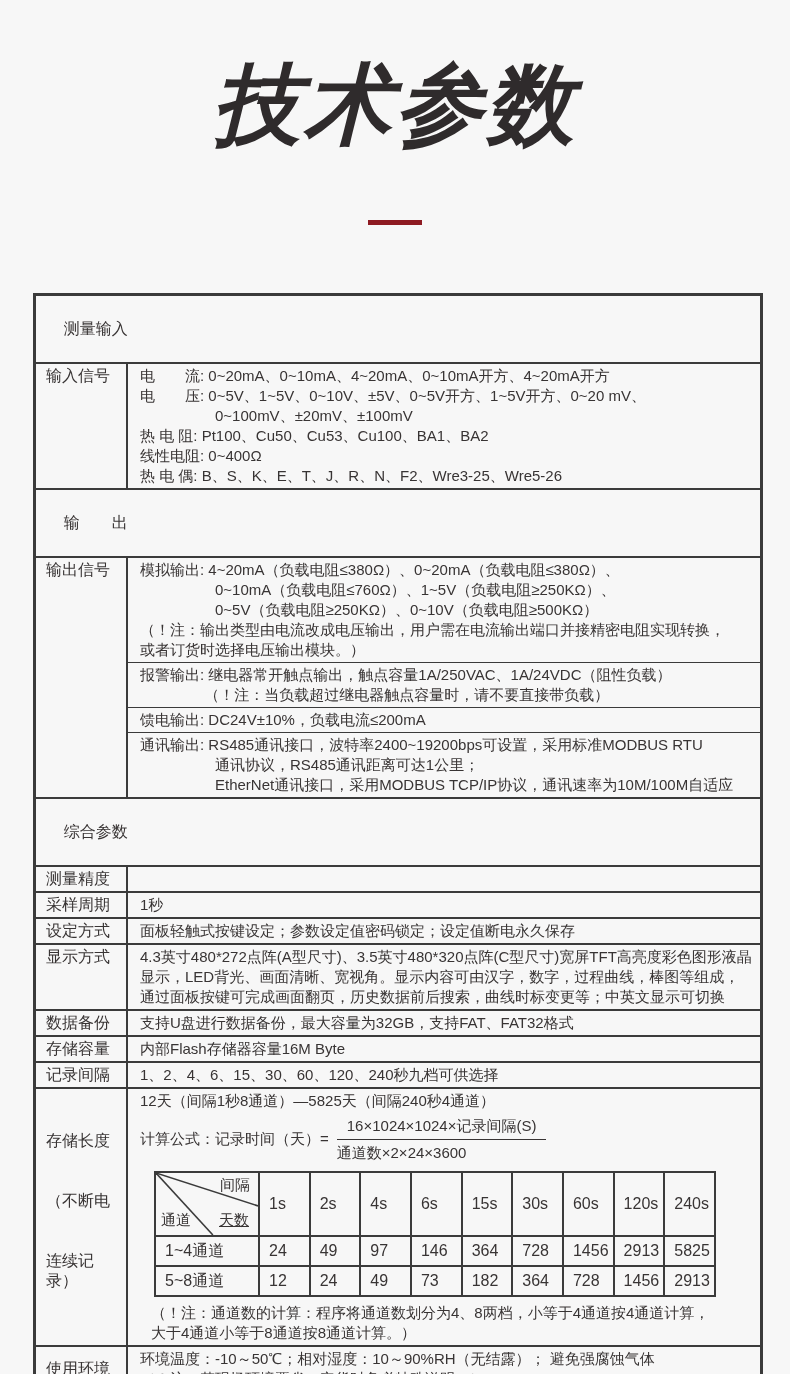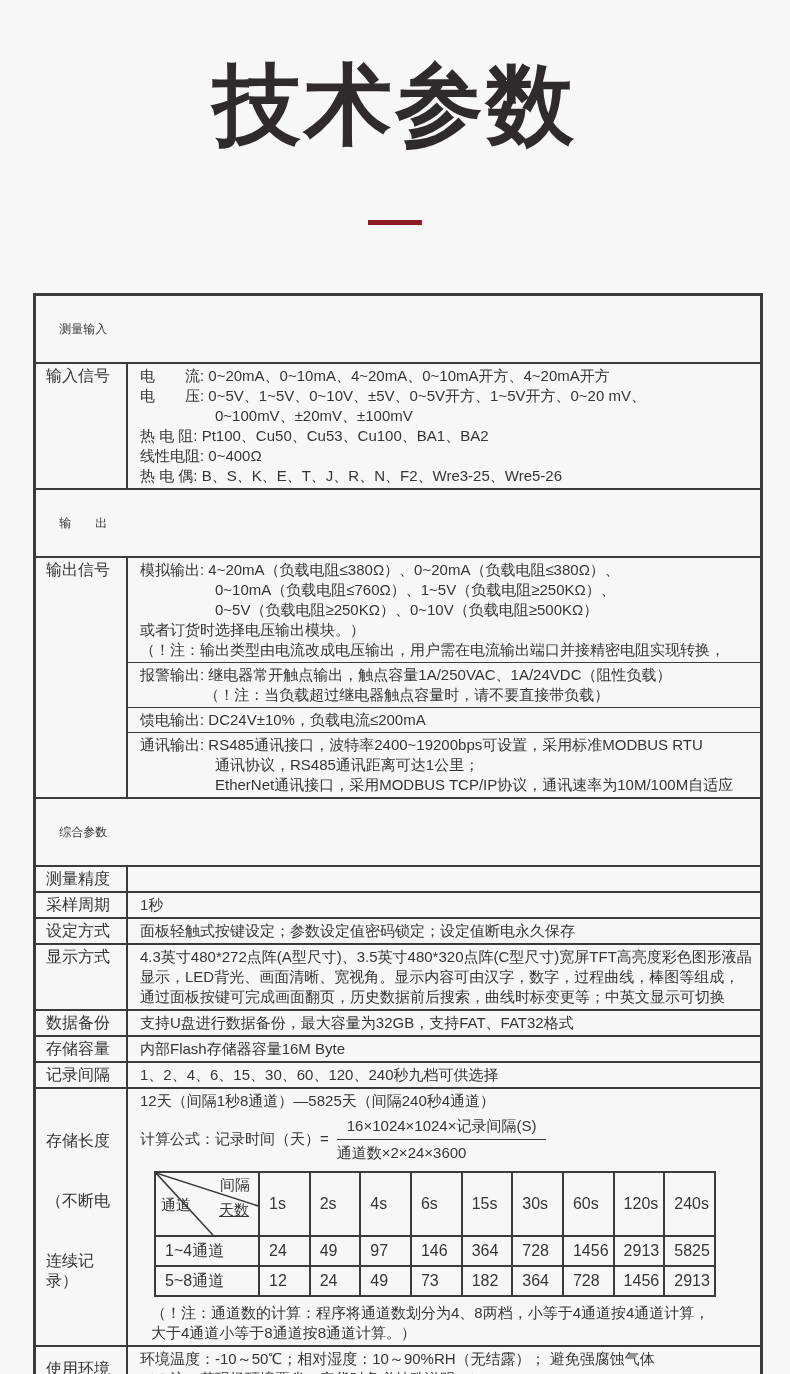--- a/index.html
+++ b/index.html
@@ -11,36 +11,37 @@
     font-family: "Liberation Sans", sans-serif;
   }
   .page-title {
     margin: 52px 0 0;
     text-align: center;
     font-size: 88px;
     font-weight: 900;
     letter-spacing: 3px;
     color: #2f2b2c;
     line-height: 1.2;
+    font-style: italic;
   }
   .title-underline {
     width: 54px; height: 5px;
     background: #8e1b22;
     margin: 62px auto 0;
   }
   .spec-table {
     width: 730px;
     margin: 68px 0 0 33px;
     border: 3px solid #3b3b3b;
     font-size: 15px;
     line-height: 20px;
   }
   .trow { display: flex; }
   .trow + .trow { border-top: 2px solid #3b3b3b; }
-  .trow.section { display: block; padding: 3px 4px 3px 10px; font-size: 12px; white-space: pre-wrap; }
+  .trow.section { display: block; padding: 3px 4px 3px 10px; font-size: 16px; white-space: pre-wrap; }
   .tlabel {
     width: 92px; flex: none;
     border-right: 2px solid #3b3b3b;
     padding: 2px 2px 2px 10px;
     font-size: 16px;
     white-space: pre-wrap;
     display: flex; align-items: flex-start;
   }
   .trow.vcenter .tlabel { align-items: center; }
   .tcontent { flex: 1; padding: 2px 8px 2px 12px; min-width: 0; }
@@ -68,22 +69,22 @@
     padding: 2px 2px 2px 9px;
     height: 30px;
     vertical-align: middle;
     white-space: nowrap; overflow: hidden;
   }
   .days-table tr.head td { height: 64px; }
   .corner { position: relative; padding: 0 !important; }
   .corner svg { position: absolute; inset: 0; width: 100%; height: 100%; }
   .corner span { position: absolute; font-size: 15px; }
   .c-top { top: 2px; right: 8px; }
-  .c-mid { top: 27px; right: 9px; text-decoration: underline; }
-  .c-bot { bottom: 20px; left: 5px; }
+  .c-mid { top: 37px; right: 9px; text-decoration: underline; }
+  .c-bot { bottom: 5px; left: 5px; }
   .note { margin-top: 2px; margin-left: 11px; }
 </style>
 </head>
 <body>
 
 <h1 class="page-title">技术参数</h1>
 <div class="title-underline"></div>
 
 <div class="spec-table">
 
@@ -107,22 +108,22 @@
     <span>输　　出</span>
   </div>
 
   <div class="trow">
     <div class="tlabel"><span>输出信号</span></div>
     <div class="tcontent nopad">
       <div class="sub">
         <div class="line">模拟输出: 4~20mA（负载电阻≤380Ω）、0~20mA（负载电阻≤380Ω）、</div>
         <div class="line">　　　　　0~10mA（负载电阻≤760Ω）、1~5V（负载电阻≥250KΩ）、</div>
         <div class="line">　　　　　0~5V（负载电阻≥250KΩ）、0~10V（负载电阻≥500KΩ）</div>
+        <div class="line">（！注：输出类型由电流改成电压输出，用户需在电流输出端口并接精密电阻实现转换，</div>
         <div class="line">或者订货时选择电压输出模块。）</div>
-        <div class="line">（！注：输出类型由电流改成电压输出，用户需在电流输出端口并接精密电阻实现转换，</div>
       </div>
       <div class="sub">
         <div class="line">报警输出: 继电器常开触点输出，触点容量1A/250VAC、1A/24VDC（阻性负载）</div>
         <div class="line">　　　　 （！注：当负载超过继电器触点容量时，请不要直接带负载）</div>
       </div>
       <div class="sub">
         <div class="line">馈电输出: DC24V±10%，负载电流≤200mA</div>
       </div>
       <div class="sub">
         <div class="line">通讯输出: RS485通讯接口，波特率2400~19200bps可设置，采用标准MODBUS RTU</div>

